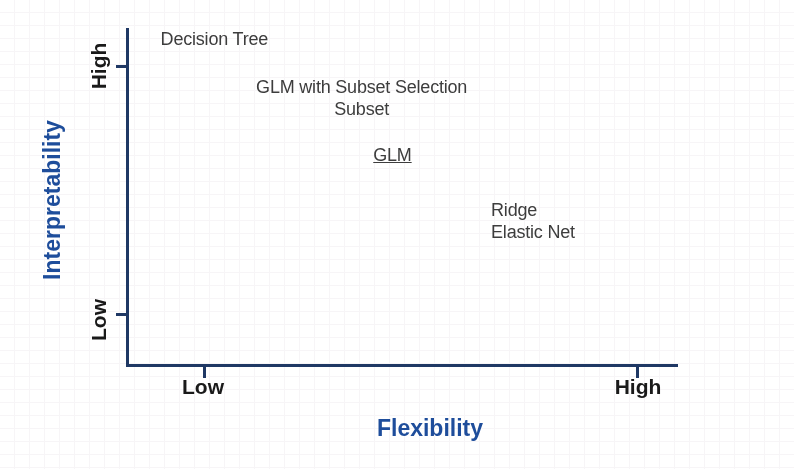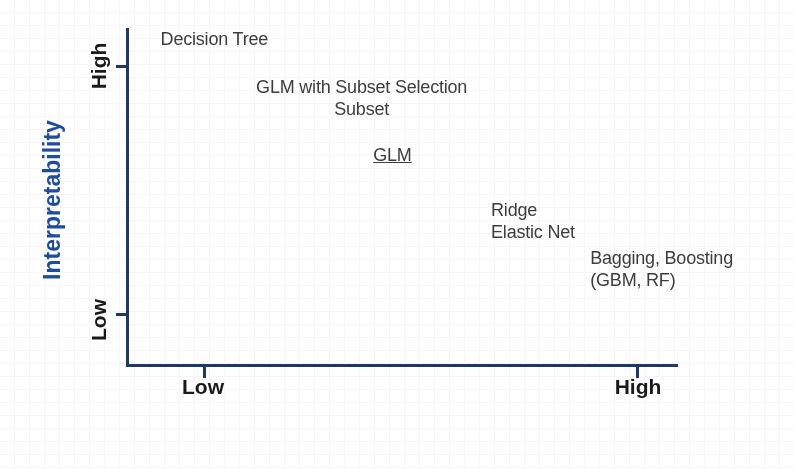--- a/index.html
+++ b/index.html
@@ -89,35 +89,32 @@
   <div class="tick y low"></div>
   <div class="tick x low"></div>
   <div class="tick x high"></div>
 
   <div class="tick-label rot ylab-high">High</div>
   <div class="tick-label rot ylab-low">Low</div>
   <div class="tick-label hor xlab-low">Low</div>
   <div class="tick-label hor xlab-high">High</div>
 
   <div class="axis-title y">Interpretability</div>
+  <div class="axis-title x">Flexibility</div>
 
   <div class="point-label" style="left: 160.6px; top: 38.72px;">
     <div>Decision Tree</div>
     <div></div>
   </div>
   <div class="point-label" style="left: 256.08px; top: 98.24px; text-align: center;">
     <div>GLM with Subset Selection</div>
     <div>Subset</div>
   </div>
   <div class="point-label" style="left: 373.26px; top: 155px; text-decoration: underline;">
     <div>GLM</div>
     <div></div>
   </div>
   <div class="point-label" style="left: 447.04px; top: 221px; margin-left: 44px;">
     <div>Ridge</div>
     <div>Elastic Net</div>
   </div>
-  <div class="point-label" style="left: 590.26px; top: 269.36px;">
-    <div>Bagging, Boosting</div>
-    <div>(GBM, RF)</div>
-  </div>
 
 </div>
 
 </body></html>

